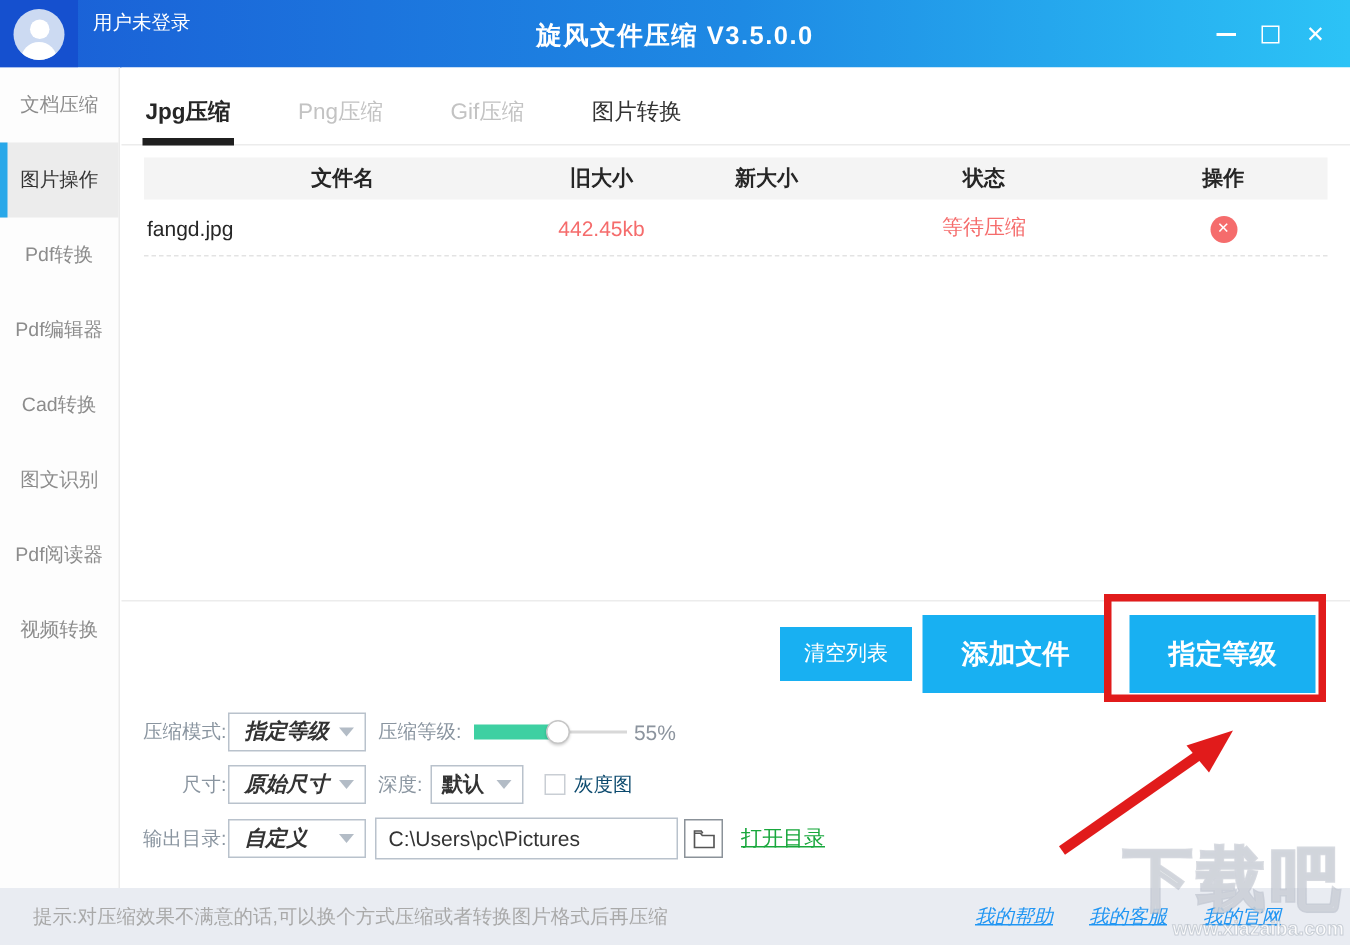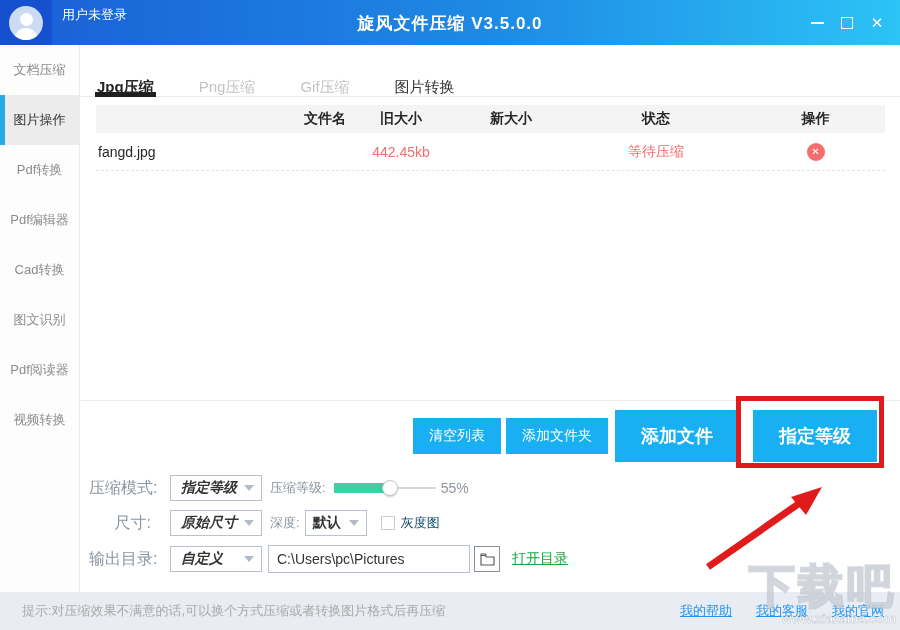--- a/index.html
+++ b/index.html
@@ -30,28 +30,28 @@
   .side-item { height:50px; display:flex; align-items:center; justify-content:center;
     font-size:13px; color:#8c8c8c; cursor:pointer; position:relative; }
   .side-item.active { background:#ececec; color:#333; }
   .active-bar { position:absolute; left:0; top:0; width:5px; height:50px; background:#29a8e9; display:none; }
   .side-item.active .active-bar { display:block; }
 
   
   .main { position:absolute; top:45px; left:81px; width:819px; height:547px; background:#fff; }
 
   .tabs { height:52px; display:flex; padding-left:14px; border-bottom:1px solid #ececec; }
-  .tab { height:52px; line-height:52px; font-size:15px; color:#c3c3c3; margin-right:41px; cursor:pointer; padding:16px 2px; }
+  .tab { height:52px; line-height:52px; font-size:15px; color:#c3c3c3; margin-right:41px; cursor:pointer; padding:4px 2px; }
   .tab.active { color:#262626; font-weight:bold; border-bottom:5px solid #1f1f1f; }
   .tab.dark { color:#333; }
 
   .table-head { margin:8px 15px 0; background:#f4f4f4; height:28px;
     display:grid; grid-template-columns:250px 110px 110px 180px 1fr; align-items:center;
     font-size:14px; font-weight:bold; color:#262626; }
-  .table-head .c1 { padding-left:15px; text-align:right; }
+  .table-head .c1 { padding-left:15px; text-align:center; }
   .table-head .cc { text-align:center; }
 
   .table-row { margin:0 15px; height:38px;
     display:grid; grid-template-columns:250px 110px 110px 180px 1fr; align-items:center;
     font-size:14px; color:#262626; border-bottom:1px dashed #e3e3e3; }
   .table-row .c1 { padding-left:2px; text-align:left; }
   .table-row .cc { text-align:center; }
   .red-text { color:#f56c6c; }
   .remove-btn { display:inline-flex; width:18px; height:18px; border-radius:50%; background:#f56c6c;
     color:#fff; font-size:10px; align-items:center; justify-content:center; cursor:pointer; line-height:1; }
@@ -61,21 +61,21 @@
     display:flex; align-items:center; justify-content:flex-end; padding:9px 23px 0 4px; }
   .btn { background:#18b0f2; color:#fff; border:none; cursor:pointer; font-family:inherit; }
   .btn.small { height:36px; padding:0 16px; font-size:14px; margin-left:5px; }
   .btn.large { height:52px; padding:0 26px; font-size:18px; font-weight:bold; margin-left:7px; }
   .btn.start { margin-left:14px; }
 
   
   .form { position:absolute; top:430px; left:8px; }
   .frow { display:flex; align-items:center; height:26px; margin-bottom:9px; }
   .frow.last { height:28px; }
-  .flabel { width:62px; text-align:right; color:#8a95a0; font-size:16px; margin-right:19px; white-space:nowrap; }
+  .flabel { width:62px; text-align:right; color:#8a95a0; font-size:13px; margin-right:1px; white-space:nowrap; }
   .flabel2 { color:#8a95a0; font-size:13px; margin:0 5px 0 8px; white-space:nowrap; }
   .select { display:flex; align-items:center; justify-content:space-between; border:1px solid #b9c2cc;
     height:26px; padding:0 7px 0 10px; font-size:14px; font-weight:bold; color:#333; background:#fff; cursor:pointer; }
   .select.w92 { width:92px;font-style:italic; }
   .select.w62 { width:62px; padding-left:7px;font-family:Liberation Mono, monospace; }
   .caret { width:0; height:0; border-left:5px solid transparent; border-right:5px solid transparent; border-top:6px solid #b3bcc6; }
 
   .slider { position:relative; width:102px; height:16px; margin:0 3px; cursor:pointer; }
   .slider-fill { position:absolute; left:0; top:3px; height:10px; background:#3ed0a2; }
   .slider-rest { position:absolute; right:0; top:7px; height:2px; background:#d8d8d8; }
@@ -89,21 +89,21 @@
   .path-input { width:202px; height:28px; border:1px solid #b9c2cc; font-size:14px; color:#333;
     padding:0 8px; margin-left:6px; font-family:inherit; outline:none; }
   .folder-btn { width:26px; height:26px; border:1px solid #8b9299; margin-left:4px; background:#fff;
     display:flex; align-items:center; justify-content:center; cursor:pointer; }
   .open-dir { color:#18a73c; font-size:14px; text-decoration:underline; margin-left:12px; cursor:pointer; }
 
   
   .statusbar { position:absolute; bottom:0; left:0; width:900px; height:38px; background:#e9ecf2;
     display:flex; align-items:center; font-size:13px; }
   .hint { color:#a9a9a9; margin-left:22px; }
-  .links { margin-left:auto; margin-right:16px; display:flex; gap:24px; }
+  .links { margin-left:auto; margin-right:46px; display:flex; gap:24px;font-style:italic; }
   .slink { color:#2196f3; text-decoration:underline; cursor:pointer; }
 
   
   .anno-box { position:absolute; left:736px; top:396px; width:148px; height:72px;
     border:5px solid #e11b1b; pointer-events:none; z-index:20; }
   .anno-arrow { position:absolute; left:690px; top:475px; width:160px; height:110px; pointer-events:none; z-index:20; }
   .watermark { position:absolute; right:4px; bottom:4px; text-align:right; pointer-events:none; z-index:30; }
   .wm-text { font-size:46px; font-weight:bold; letter-spacing:3px; color:rgba(255,255,255,0.62);
     -webkit-text-stroke:2px rgba(168,176,188,0.45); text-shadow:0 0 1px rgba(160,168,180,0.35); line-height:1; }
   .wm-url { font-size:13px; font-weight:bold; color:rgba(255,255,255,0.85);
@@ -188,21 +188,20 @@
       <div class="cc red-text">等待压缩</div>
       <div class="cc">
         <span class="remove-btn">
             <span>✕</span>
           </span>
       </div>
     </div>
 
     <div class="actions">
       <button class="btn small">清空列表</button>
-      <button class="btn small">添加文件夹</button>
       <button class="btn large">添加文件</button>
       <button class="btn large start">指定等级</button>
     </div>
 
     <div class="form">
       <div class="frow">
         <div class="flabel">压缩模式:</div>
         <div class="select w92">
           <span>指定等级</span>
           <span class="caret"></span>

